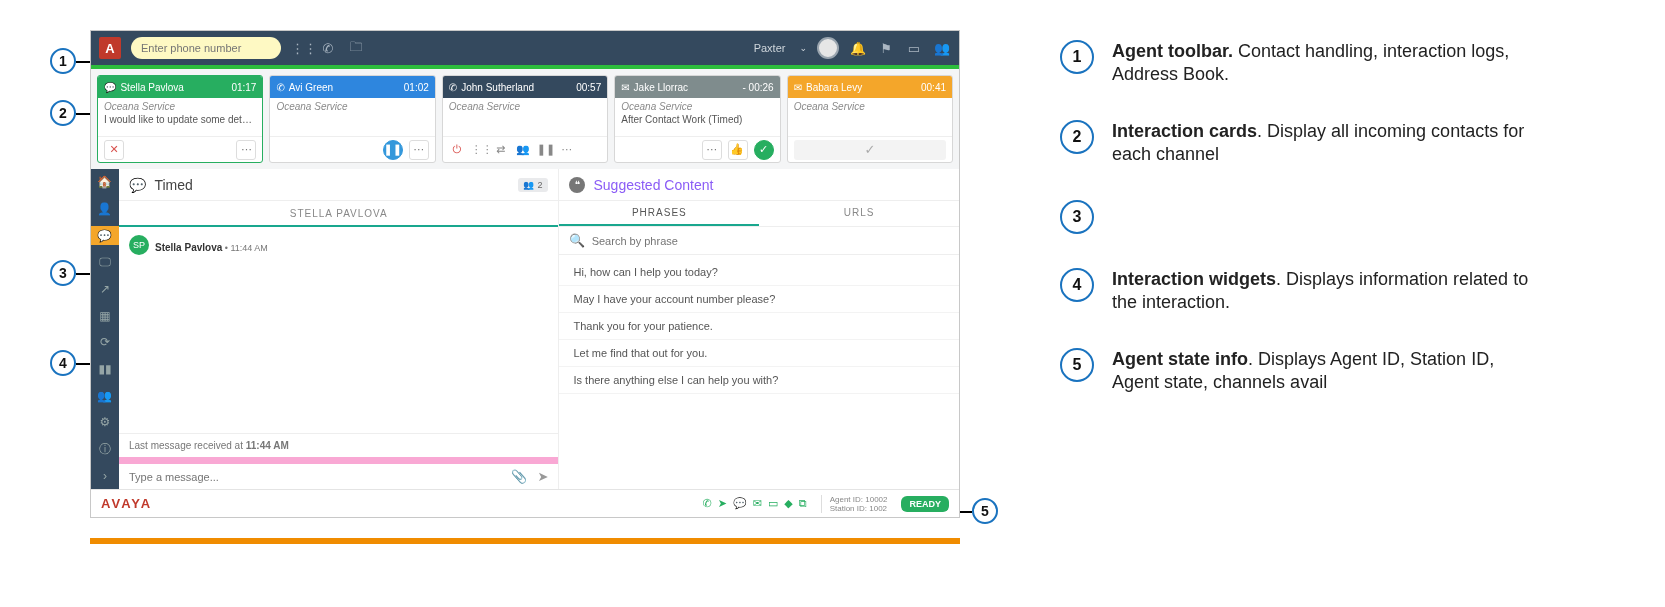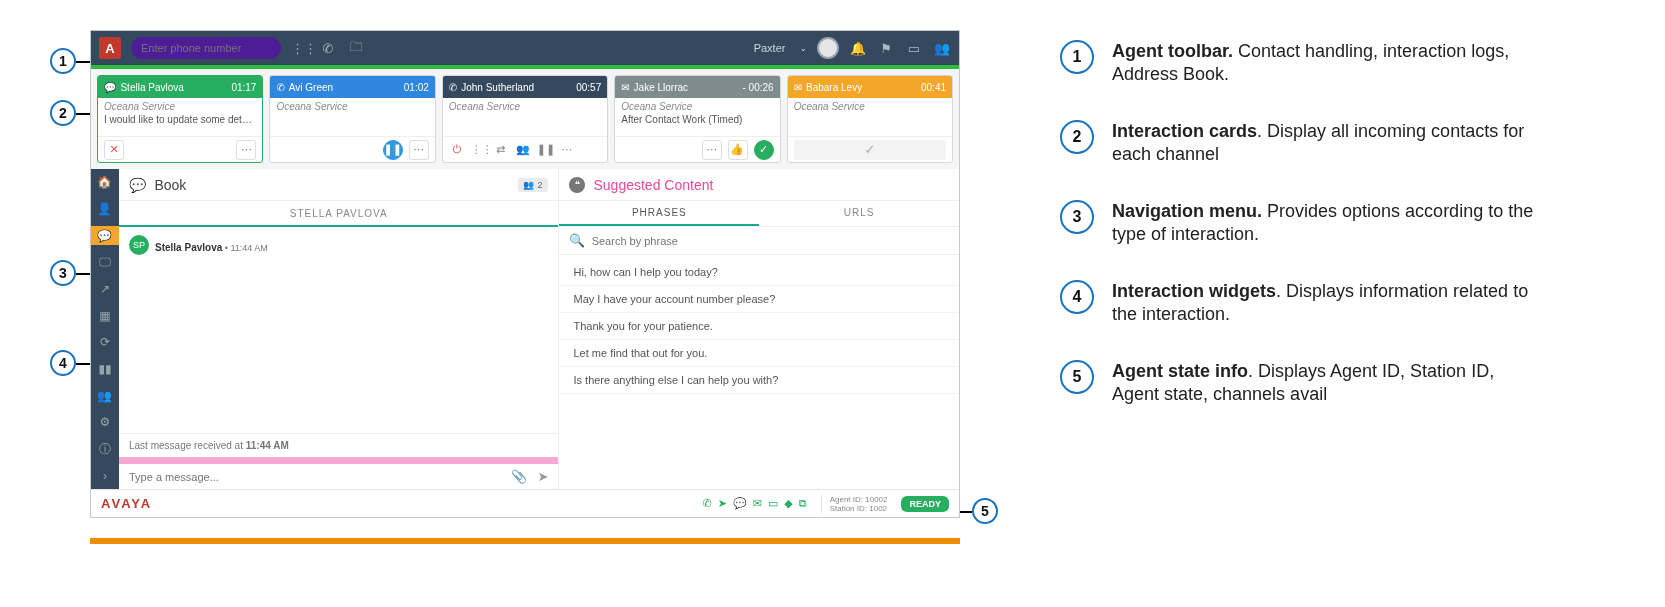--- a/index.html
+++ b/index.html
@@ -6,21 +6,21 @@
   html, body { width: 1665px; height: 607px; font-family: Arial, Helvetica, sans-serif; font-size: 13px; color:#333; background:#fff;}
   .page { display:flex; width:100%; height:100%; padding:30px 30px 0 30px; gap:40px;}
   .left-col { position:relative; width:990px; }
   .screenshot-frame { border:1px solid #c8c8c8; background:#fff; width:870px; margin-left:60px; position:relative;}
   
   .callout { position:absolute; width:26px; height:26px; border:2px solid #1a73bf; border-radius:50%; background:#fff; display:flex; align-items:center; justify-content:center; font-weight:bold; font-size:14px; color:#111;}
   .leader { position:absolute; height:2px; background:#000;}
   
   .toolbar { background:#34495e; height:34px; display:flex; align-items:center; padding:0 8px; gap:10px;}
   .brand { width:22px; height:22px; background:#c0392b; color:#fff; display:flex; align-items:center; justify-content:center; font-weight:bold; border-radius:2px;}
-  .phone-input { background:#4c1d95; border-radius:14px; height:22px; width:150px; padding:0 10px; font-size:11px; border:none; color:#888;}
+  .phone-input { background:#fef9c3; border-radius:14px; height:22px; width:150px; padding:0 10px; font-size:11px; border:none; color:#888;}
   .tb-icon { color:#aab6c2; width:18px; text-align:center; font-size:13px; cursor:pointer;}
   .tb-spacer { flex:1;}
   .tb-user { color:#cfd6dc; font-size:11px; display:flex; align-items:center; gap:14px;}
   .avatar { width:22px; height:22px; border-radius:50%; background:#e6e6e6; border:2px solid #9aa5af;}
   
   .accent { height:4px; background:#2dbd3c;}
   
   .cards-row { display:flex; gap:6px; padding:6px; background:#f4f5f6;}
   .card { flex:1; border:1px solid #d7d7d7; border-radius:3px; background:#fff; display:flex; flex-direction:column; overflow:hidden; min-height:88px;}
   .card-hdr { height:22px; color:#fff; display:flex; align-items:center; padding:0 6px; font-size:10px; gap:4px;}
@@ -212,21 +212,21 @@
           <div class="nv">⚙</div>
           <div class="nv">ⓘ</div>
           <div class="nv expand">›</div>
         </div>
 
         <div class="workspace">
 
           <div class="chat-panel">
             <div class="panel-hdr">
               <span style="font-size:14px;">💬</span>
-              <span style="font-size:14px; color:#444;">Book</span>
+              <span style="font-size:14px; color:#444;">Timed</span>
               <span class="pill">👥 <span>2</span></span>
             </div>
             <div class="subtab active">STELLA PAVLOVA</div>
             <div class="msg-area">
               <div style="display:flex; align-items:flex-end;">
                 <span class="sp-av">SP</span>
                 <span class="msg-meta"><strong>Stella Pavlova</strong> • <span>11:44 AM</span></span>
               </div>
             </div>
             <div class="last-msg">
@@ -235,21 +235,21 @@
             <div class="compose">
               <input placeholder="Type a message..." style="">
               <span style="color:#999; cursor:pointer;">📎</span>
               <span style="color:#999; cursor:pointer;">➤</span>
             </div>
           </div>
 
           <div class="sugg-panel">
             <div class="panel-hdr">
               <span style="font-size:13px; background:#777; color:#fff; width:16px; height:16px; border-radius:50%; display:inline-flex; align-items:center; justify-content:center; font-size:10px;">❝</span>
-              <span style="font-size:14px; color:#ec4899;">Suggested Content</span>
+              <span style="font-size:14px; color:#8b5cf6;">Suggested Content</span>
             </div>
             <div class="sugg-tabs">
               <div class="st active">PHRASES</div>
               <div class="st">URLS</div>
             </div>
             <div class="search-row">
               <span style="color:#bbb;">🔍</span>
               <input placeholder="Search by phrase" style="">
             </div>
             <div class="phrases">
@@ -289,21 +289,20 @@
     <div class="legend-item">
       <div class="legend-num">1</div>
       <div class="legend-text"><b>Agent toolbar.</b><span> Contact handling, interaction logs, Address Book.</span></div>
     </div>
     <div class="legend-item">
       <div class="legend-num">2</div>
       <div class="legend-text"><b>Interaction cards</b><span>. Display all incoming contacts for each channel</span></div>
     </div>
     <div class="legend-item">
       <div class="legend-num">3</div>
-      <div class="legend-text"><b>Navigation menu.</b><span> Provides options according to the type of interaction.</span></div>
     </div>
     <div class="legend-item">
       <div class="legend-num">4</div>
       <div class="legend-text"><b>Interaction widgets</b><span>. Displays information related to the interaction.</span></div>
     </div>
     <div class="legend-item">
       <div class="legend-num">5</div>
       <div class="legend-text"><b>Agent state info</b><span>. Displays Agent ID, Station ID, Agent state, channels avail</span></div>
     </div>
   </div>

